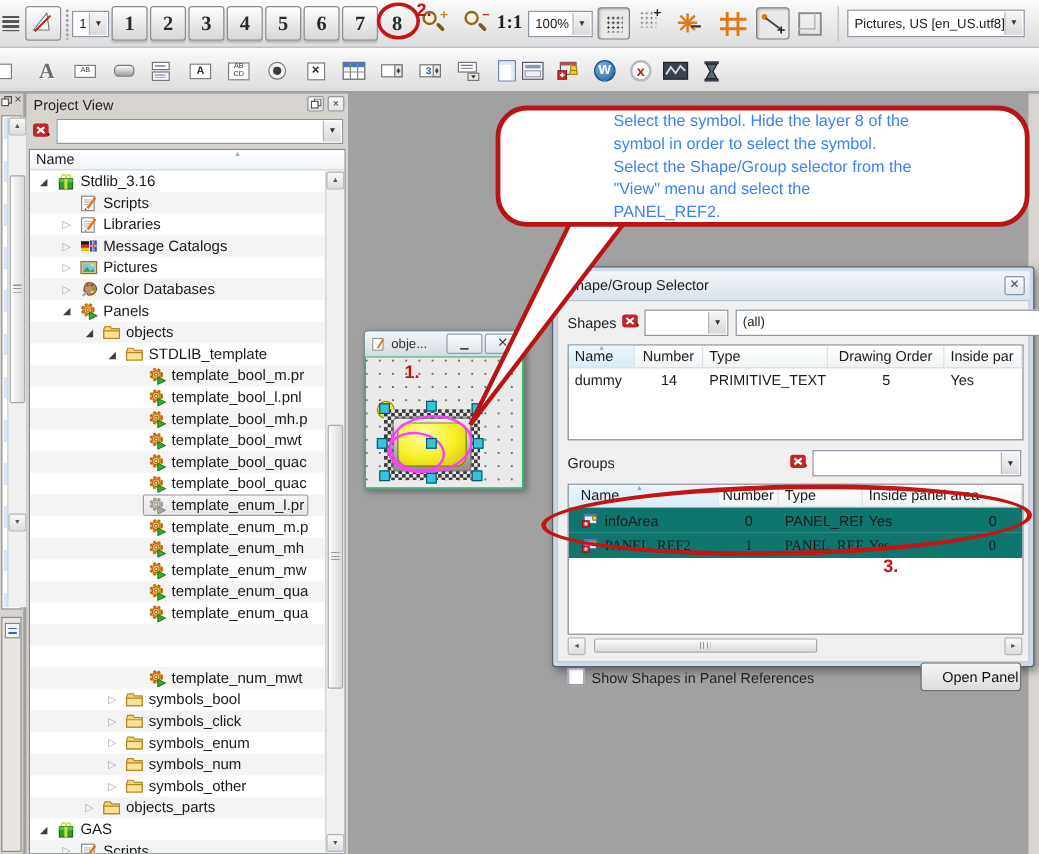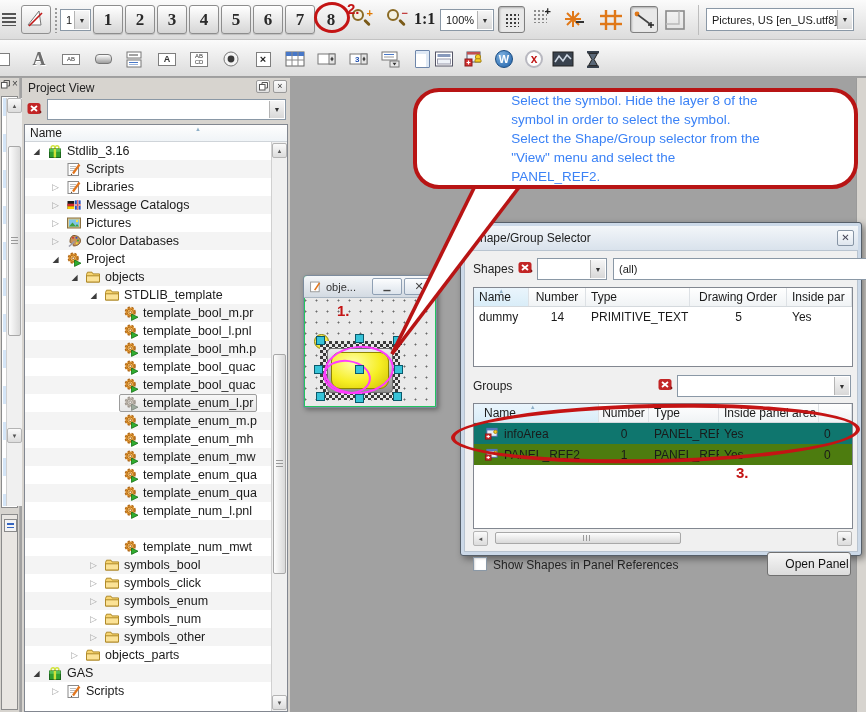--- a/index.html
+++ b/index.html
@@ -139,21 +139,21 @@
   .th .sortarrow{position:absolute;left:45%;top:0;font-size:6px;color:#8fb0c8;line-height:6px;}
   .trr{display:flex;align-items:center;font-size:12px;}
   .td{display:flex;align-items:center;gap:4px;padding:0 5px;overflow:hidden;white-space:nowrap;height:100%;}
   .td svg{width:15px;height:15px;flex:none;}
   #shapes-table .trr{flex:0 0 20px;}
   #shapes-table .c0{width:55px;}#shapes-table .c1{width:57px;justify-content:center;}
   #shapes-table .c2{width:104px;}#shapes-table .c3{width:97px;justify-content:center;}
   #shapes-table .c4{flex:1;}
   #groups-table .trr{flex:0 0 21px;}
   #groups-table .trr.r0{background:#0f766e;}
-  #groups-table .trr.r1{background:#4d7c0f;}
+  #groups-table .trr.r1{background:#0f766e;font-family:Liberation Serif, serif;}
   #groups-table .c0{width:125px;padding-left:10px;}#groups-table .c1{width:50px;justify-content:center;}
   #groups-table .c2{width:70px;}#groups-table .c3{width:100px;}#groups-table .c4{flex:1;}
 
   .chkbox{position:absolute;width:14px;height:14px;background:#fff;border:1px solid #8a98a6;box-shadow:inset 1px 1px 2px #d8d8d8;}
   .pushbtn{position:absolute;border:1px solid #707070;border-radius:3px;font-size:12px;color:#111;
     background:linear-gradient(#f6f6f6,#dcdcdc);display:flex;align-items:center;justify-content:center;padding-left:16px;}
 
   
   .annot{position:absolute;color:#c41414;font-weight:bold;font-size:15px;z-index:30;}
   .circ8{position:absolute;left:314px;top:2px;width:36px;height:31px;border:3.5px solid #c41414;border-radius:50%;z-index:30;}
@@ -510,21 +510,21 @@
             <span class="exp open">◢</span>
             <span class="rowbody">
               <span class="ticon">
                 <svg viewBox="0 0 16 16">
                   <circle cx="7.2" cy="7.2" r="4.8" fill="#f2a63a" stroke="#b06818" stroke-width="1.6" stroke-dasharray="2.2 1.7"></circle>
                   <circle cx="7.2" cy="7.2" r="3.2" fill="#f8c060" stroke="#b06818"></circle>
                   <circle cx="7.2" cy="7.2" r="1.3" fill="#fff" stroke="#b06818"></circle>
                   <path d="M8.5,9l6.5,3.2-6.5,3.2z" fill="#2fae2f" stroke="#187018" stroke-width="0.8"></path>
                 </svg>
               </span>
-              <span class="tlabel">Project</span>
+              <span class="tlabel">Panels</span>
             </span>
           </div>
           <div class="trow">
             <span class="indent" style="width: 43px;"></span>
             <span class="exp open">◢</span>
             <span class="rowbody">
               <span class="ticon">
                 <svg viewBox="0 0 16 16">
                   <path d="M1.5,5.5l1-2.3h4.5l1,1.7h6.5V13h-13z" fill="#f7d470" stroke="#b08a28"></path>
                   <path d="M1.5,6.8h13V13h-13z" fill="#fbe296" stroke="#b08a28"></path>
@@ -596,20 +596,35 @@
             <span class="exp none"></span>
             <span class="rowbody">
               <span class="ticon">
                 <svg viewBox="0 0 16 16">
                   <circle cx="7.2" cy="7.2" r="4.8" fill="#f2a63a" stroke="#b06818" stroke-width="1.6" stroke-dasharray="2.2 1.7"></circle>
                   <circle cx="7.2" cy="7.2" r="3.2" fill="#f8c060" stroke="#b06818"></circle>
                   <circle cx="7.2" cy="7.2" r="1.3" fill="#fff" stroke="#b06818"></circle>
                   <path d="M8.5,9l6.5,3.2-6.5,3.2z" fill="#2fae2f" stroke="#187018" stroke-width="0.8"></path>
                 </svg>
               </span>
+              <span class="tlabel">template_bool_mwt</span>
+            </span>
+          </div>
+          <div class="trow">
+            <span class="indent" style="width: 81px;"></span>
+            <span class="exp none"></span>
+            <span class="rowbody">
+              <span class="ticon">
+                <svg viewBox="0 0 16 16">
+                  <circle cx="7.2" cy="7.2" r="4.8" fill="#f2a63a" stroke="#b06818" stroke-width="1.6" stroke-dasharray="2.2 1.7"></circle>
+                  <circle cx="7.2" cy="7.2" r="3.2" fill="#f8c060" stroke="#b06818"></circle>
+                  <circle cx="7.2" cy="7.2" r="1.3" fill="#fff" stroke="#b06818"></circle>
+                  <path d="M8.5,9l6.5,3.2-6.5,3.2z" fill="#2fae2f" stroke="#187018" stroke-width="0.8"></path>
+                </svg>
+              </span>
               <span class="tlabel">template_bool_quac</span>
             </span>
           </div>
           <div class="trow">
             <span class="indent" style="width: 81px;"></span>
             <span class="exp none"></span>
             <span class="rowbody">
               <span class="ticon">
                 <svg viewBox="0 0 16 16">
                   <circle cx="7.2" cy="7.2" r="4.8" fill="#f2a63a" stroke="#b06818" stroke-width="1.6" stroke-dasharray="2.2 1.7"></circle>
@@ -707,31 +722,20 @@
                   <circle cx="7.2" cy="7.2" r="1.3" fill="#fff" stroke="#b06818"></circle>
                   <path d="M8.5,9l6.5,3.2-6.5,3.2z" fill="#2fae2f" stroke="#187018" stroke-width="0.8"></path>
                 </svg>
               </span>
               <span class="tlabel">template_enum_qua</span>
             </span>
           </div>
           <div class="trow">
             <span class="indent" style="width: 81px;"></span>
             <span class="exp none"></span>
-            <span class="rowbody">
-              <span class="ticon">
-                <svg viewBox="0 0 16 16">
-                  <circle cx="7.2" cy="7.2" r="4.8" fill="#f2a63a" stroke="#b06818" stroke-width="1.6" stroke-dasharray="2.2 1.7"></circle>
-                  <circle cx="7.2" cy="7.2" r="3.2" fill="#f8c060" stroke="#b06818"></circle>
-                  <circle cx="7.2" cy="7.2" r="1.3" fill="#fff" stroke="#b06818"></circle>
-                  <path d="M8.5,9l6.5,3.2-6.5,3.2z" fill="#2fae2f" stroke="#187018" stroke-width="0.8"></path>
-                </svg>
-              </span>
-              <span class="tlabel">template_num_l.pnl</span>
-            </span>
           </div>
           <div class="trow">
             <span class="indent" style="width: 81px;"></span>
             <span class="exp none"></span>
           </div>
           <div class="trow">
             <span class="indent" style="width: 81px;"></span>
             <span class="exp none"></span>
             <span class="rowbody">
               <span class="ticon">

